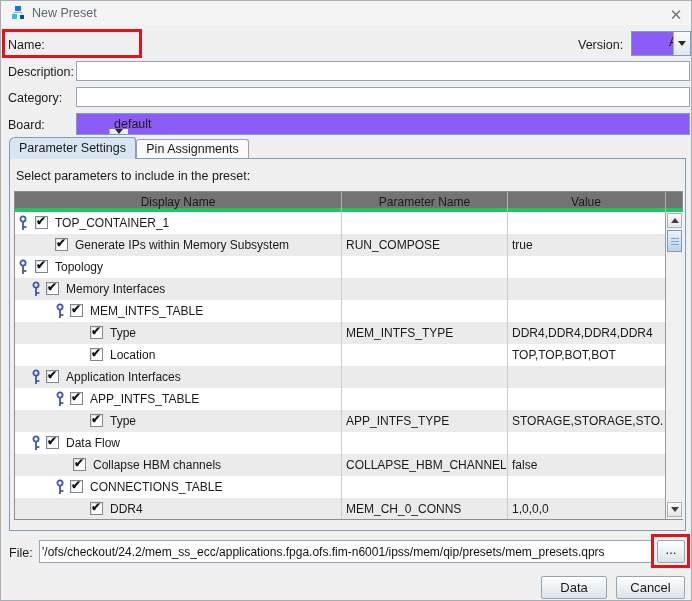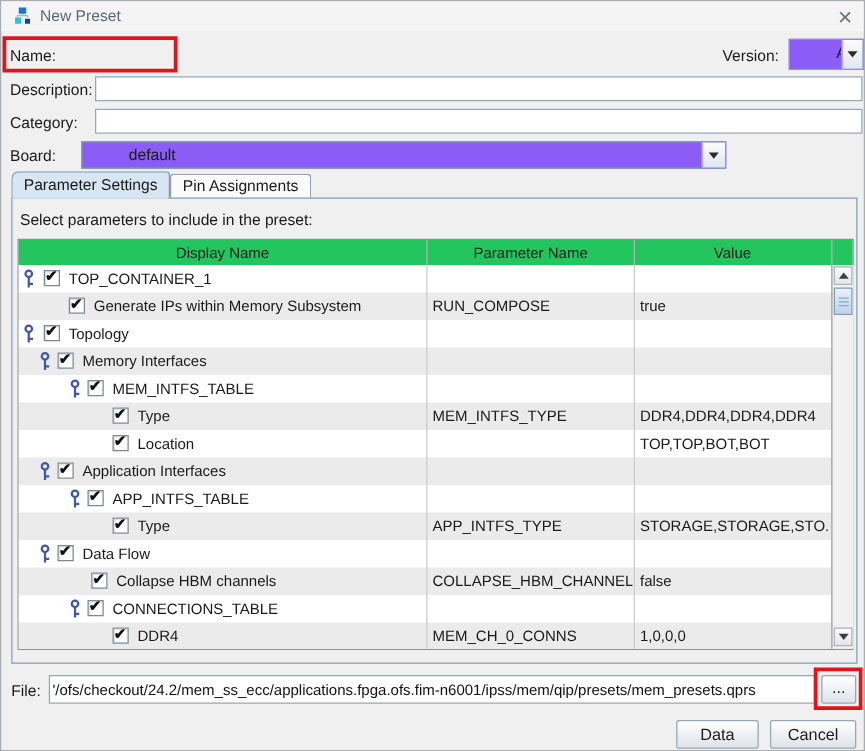--- a/index.html
+++ b/index.html
@@ -29,22 +29,22 @@
     border:1px solid #7f9db9;border-bottom:none;border-radius:6px 3px 0 0;line-height:21px;z-index:3;}
   .tab.inactive{left:135px;top:138px;width:113px;height:20px;background:#fafafa;
     border:1px solid #9aa0a6;border-bottom:none;border-radius:3px 3px 0 0;line-height:19px;z-index:1;}
   
   .panel{position:absolute;left:8px;top:157px;width:677px;height:373px;
     border:1px solid #7f9db9;box-sizing:border-box;background:#f0f0f0;z-index:2;}
   .instruction{position:absolute;left:6px;top:10px;font-size:12.5px;}
   
   .ptable{position:absolute;left:4px;top:32px;width:669px;height:329px;
     border:1px solid #8e8e8e;box-sizing:border-box;background:#fff;}
-  .thead{position:absolute;left:0;top:0;width:667px;height:20px;background:#22c55e;
-    border-bottom:1px solid #22c55e;box-sizing:border-box;}
+  .thead{position:absolute;left:0;top:0;width:667px;height:20px;background:#737373;
+    border-bottom:4px solid #22c55e;box-sizing:border-box;}
   .th{position:absolute;top:0;height:20px;line-height:20px;text-align:center;
     font-size:12px;color:#1a1a1a;overflow:hidden;}
   .th-sep{position:absolute;top:0;width:1px;height:20px;background:#b3b3b3;}
   .tbody{position:absolute;left:0;top:20px;width:650px;height:307px;background:#fff;overflow:hidden;}
   .vline{position:absolute;top:0;width:1px;height:100%;background:#cccccc;z-index:1;}
   .trow{position:absolute;left:0;width:650px;height:22px;background:#fff;}
   .trow.alt{background:#ebebeb;}
   .cellp,.cellv{position:absolute;top:0;height:22px;line-height:22px;font-size:12px;
     white-space:nowrap;overflow:hidden;z-index:2;}
   .cellp{left:331px;width:160px;}
@@ -95,21 +95,21 @@
       </div>
   </div>
 
   <span class="lbl" style="left:7px;top:64px;">Description:</span>
   <input class="tin" style="left: 75px; top: 60px; width: 614px; height: 20px;" value="">
 
   <span class="lbl" style="left:7px;top:90px;">Category:</span>
   <input class="tin" style="left: 75px; top: 86px; width: 614px; height: 20px;" value="">
 
   <span class="lbl" style="left:7px;top:117px;">Board:</span>
-  <div class="combo" style="left:64px;top:112px;width:516px;height:22px;">
+  <div class="combo" style="left:75px;top:112px;width:614px;height:22px;flex-direction:column;">
     <div class="val">default</div>
     <div class="arrow-btn">
         <div class="tri-down"></div>
       </div>
   </div>
 
   <div class="tab active">Parameter Settings</div>
   <div class="tab inactive">Pin Assignments</div>
 
   <div class="panel">

